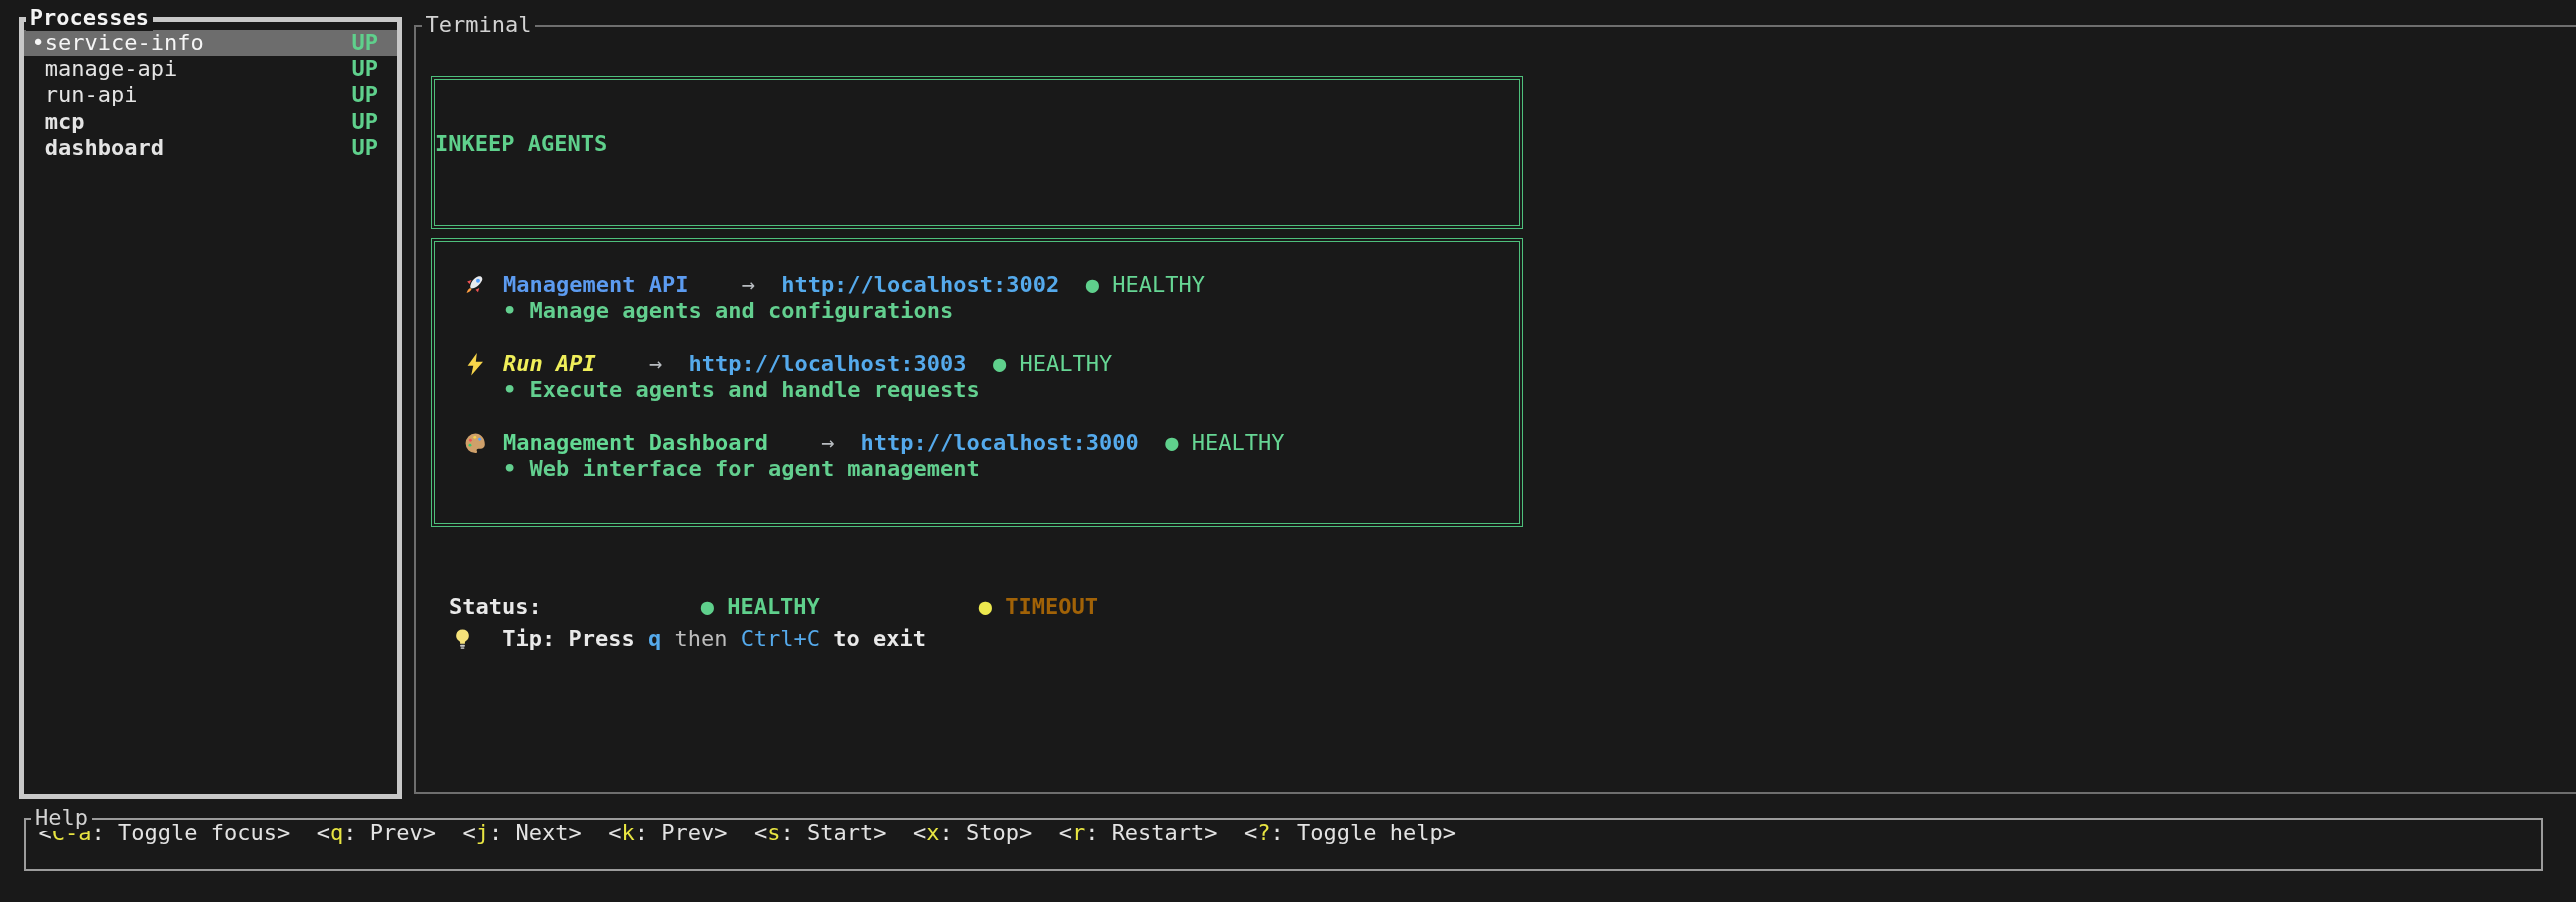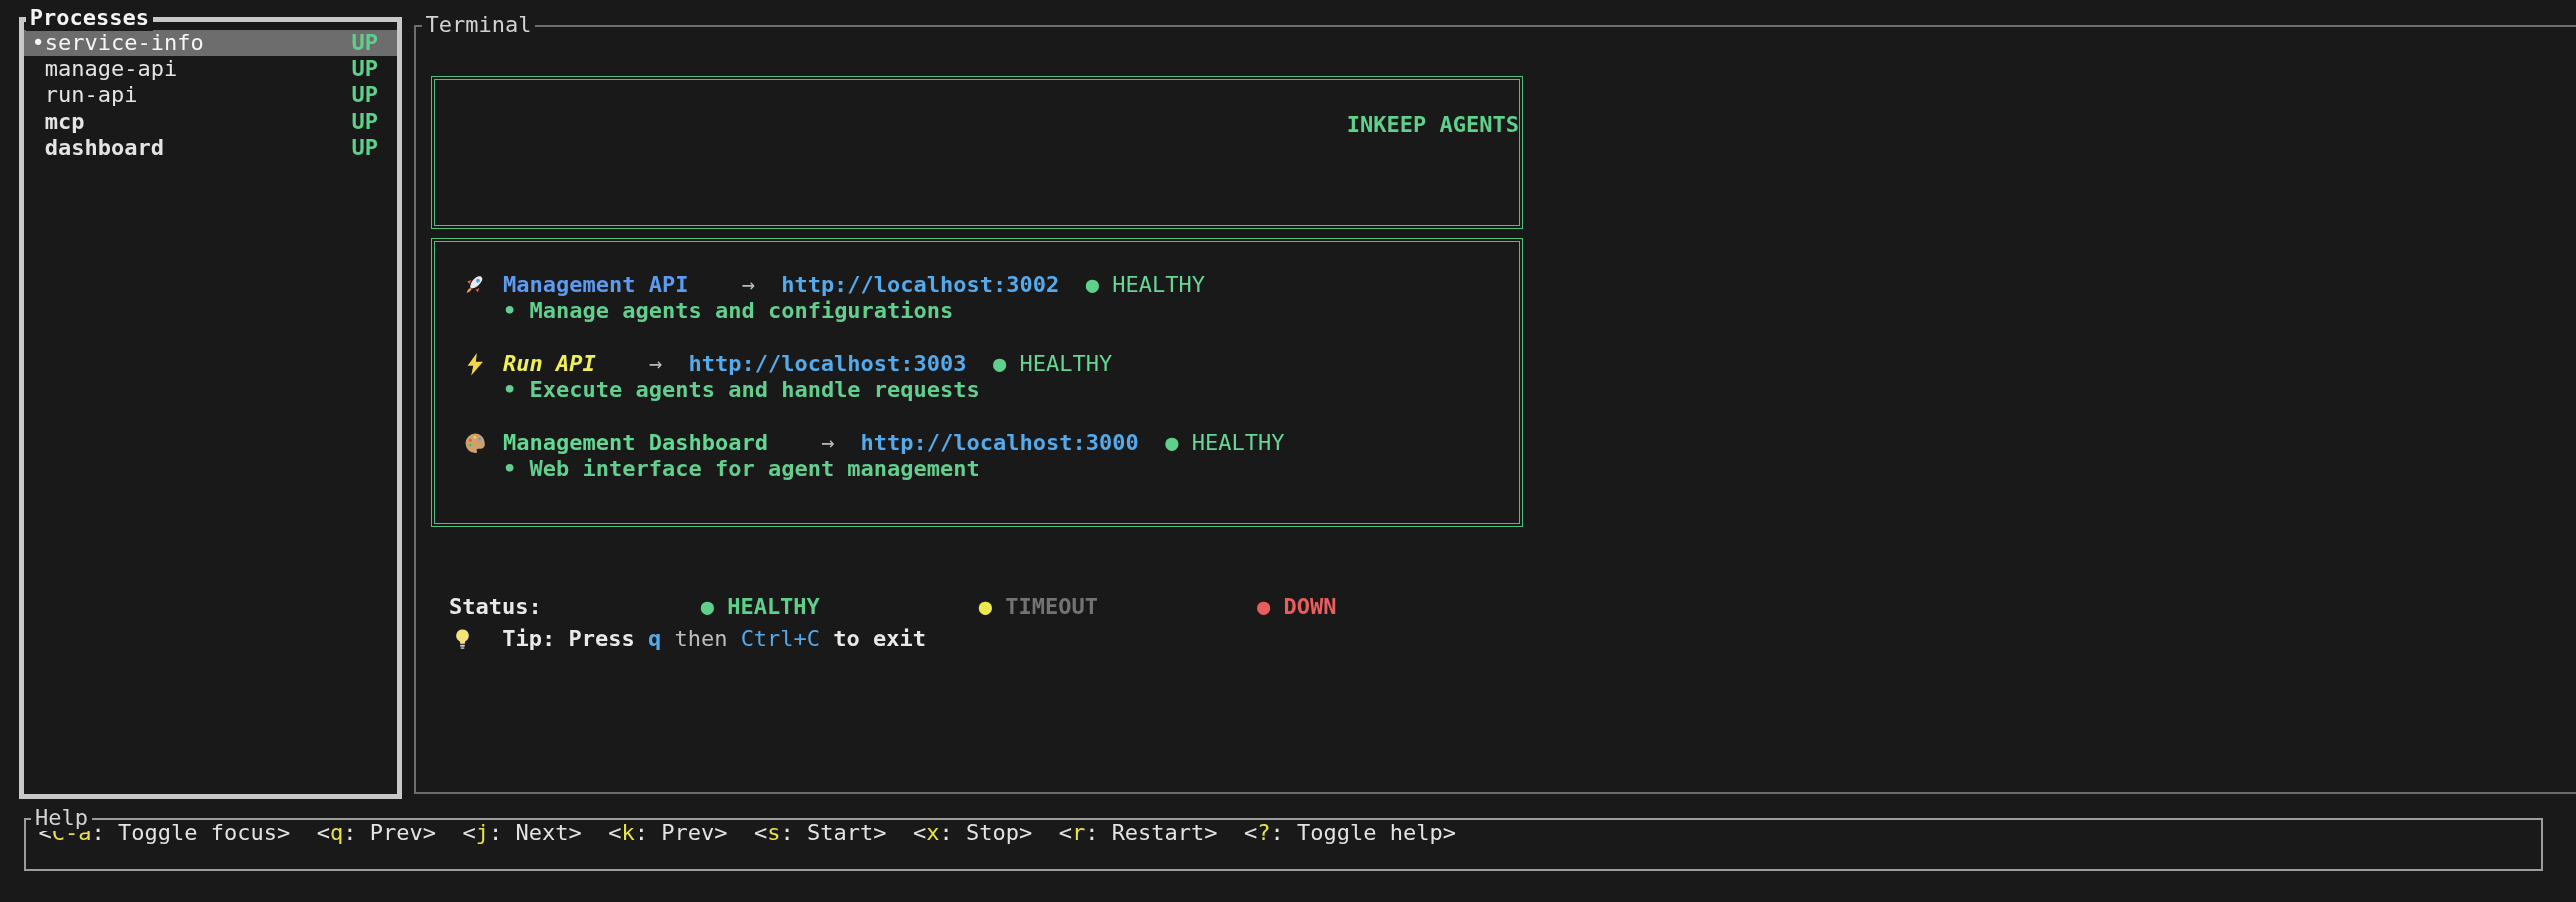--- a/index.html
+++ b/index.html
@@ -80,22 +80,22 @@
   .green-box {
     position: absolute;
     border: 1.9px solid #4ec07c;
     outline: 1.9px solid #4ec07c;
     outline-offset: 2.8px;
   }
   .header-box { left: 18px; top: 52px; width: 1086px; height: 147px; }
   .services-box { left: 18px; top: 214px; width: 1086px; height: 283px; }
 
   .header-box .box-title {
-    margin-top: 32px;
-    text-align: right;
+    margin-top: 51px;
+    text-align: left;
     font-weight: bold;
     color: #5fd08c;
   }
   .header-box .box-updated {
     margin-top: 40px;
     text-align: center;
     font-weight: bold;
     color: #5fd08c;
   }
 
@@ -122,21 +122,21 @@
 
   .status-block { position: absolute; left: 33px; top: 567px; }
   .legend-line { white-space: pre; height: 26.4px; display: flex; align-items: center; }
   .legend-label { font-weight: bold; color: #e9e9e9; }
   .legend-entry { margin-left: 2ch; }
   .legend-entry:first-of-type { margin-left: 1ch; }
   .legend-dot { margin-right: 1ch; }
   .legend-name { font-weight: bold; }
   .lg-green  .legend-dot, .lg-green  .legend-name { color: #5fd08c; }
   .lg-yellow .legend-dot, .lg-yellow .legend-name { color: #ece84e; }
-  .lg-yellow .legend-name { color: #737373; margin-top: 12px; }
+  .lg-yellow .legend-name { color: #a16207; margin-top: 12px; }
   .lg-red    .legend-dot, .lg-red    .legend-name { color: #ea5d5d; }
 
   .tip-line { white-space: pre; height: 26.4px; margin-top: 5.7px; display: flex; align-items: center; }
   .tip-icon { display: inline-block; width: 40px; height: 26.4px; position: relative; }
   .tip-icon svg { position: absolute; left: 1.9px; top: 1.9px; }
   .tip-strong { font-weight: bold; color: #e9e9e9; text-align: right; }
   .tip-key { font-weight: bold; color: #55aaec; }
   .tip-soft { color: #bdbdbd; }
   .tip-combo { color: #55aaec; }
   .tip-line > span + span { margin-left: 1ch; }
@@ -267,23 +267,20 @@
 
     <div class="status-block">
       <div class="legend-line">
         <span class="legend-label">Status:</span>
         <span class="legend-entry lg-green">
           <span class="legend-dot">●</span><span class="legend-name">HEALTHY</span>
         </span>
         <span class="legend-entry lg-yellow">
           <span class="legend-dot">●</span><span class="legend-name">TIMEOUT</span>
         </span>
-        <span class="legend-entry lg-red">
-          <span class="legend-dot">●</span><span class="legend-name">DOWN</span>
-        </span>
       </div>
       <div class="tip-line">
         <span class="tip-icon">
           <svg width="23" height="23" viewBox="0 0 24 24">
             <path fill="#f5e27a" d="M12 1.5a6.5 6.5 0 0 0-3.2 12.2c.5.3.7.8.7 1.3v1.5h5v-1.5c0-.5.2-1 .7-1.3A6.5 6.5 0 0 0 12 1.5z"></path>
             <rect x="9.5" y="17.5" width="5" height="2" rx="0.8" fill="#c8c8c8"></rect>
             <rect x="10" y="20.2" width="4" height="1.8" rx="0.8" fill="#a8a8a8"></rect>
           </svg>
         </span>
         <span class="tip-strong">Tip: Press</span>

